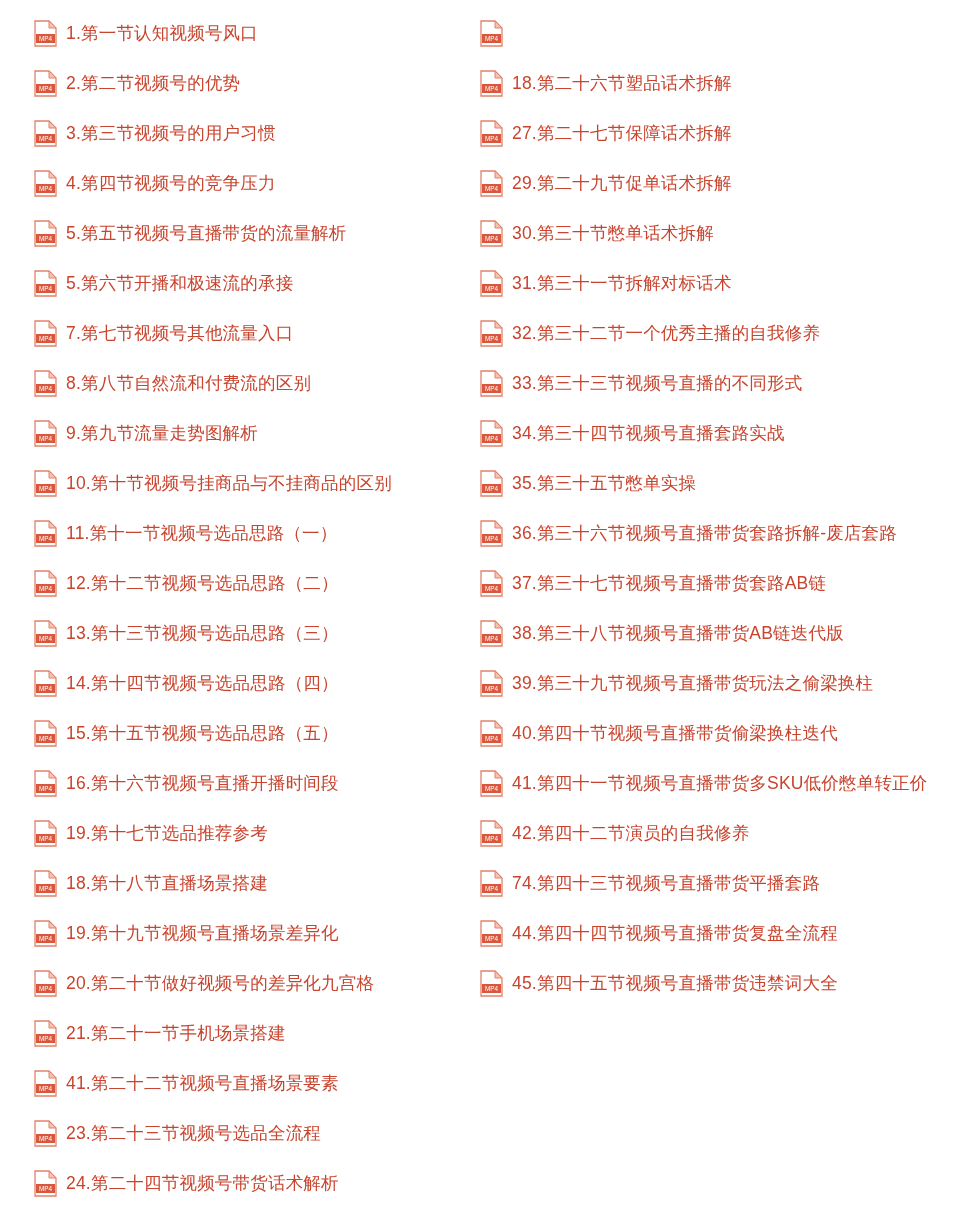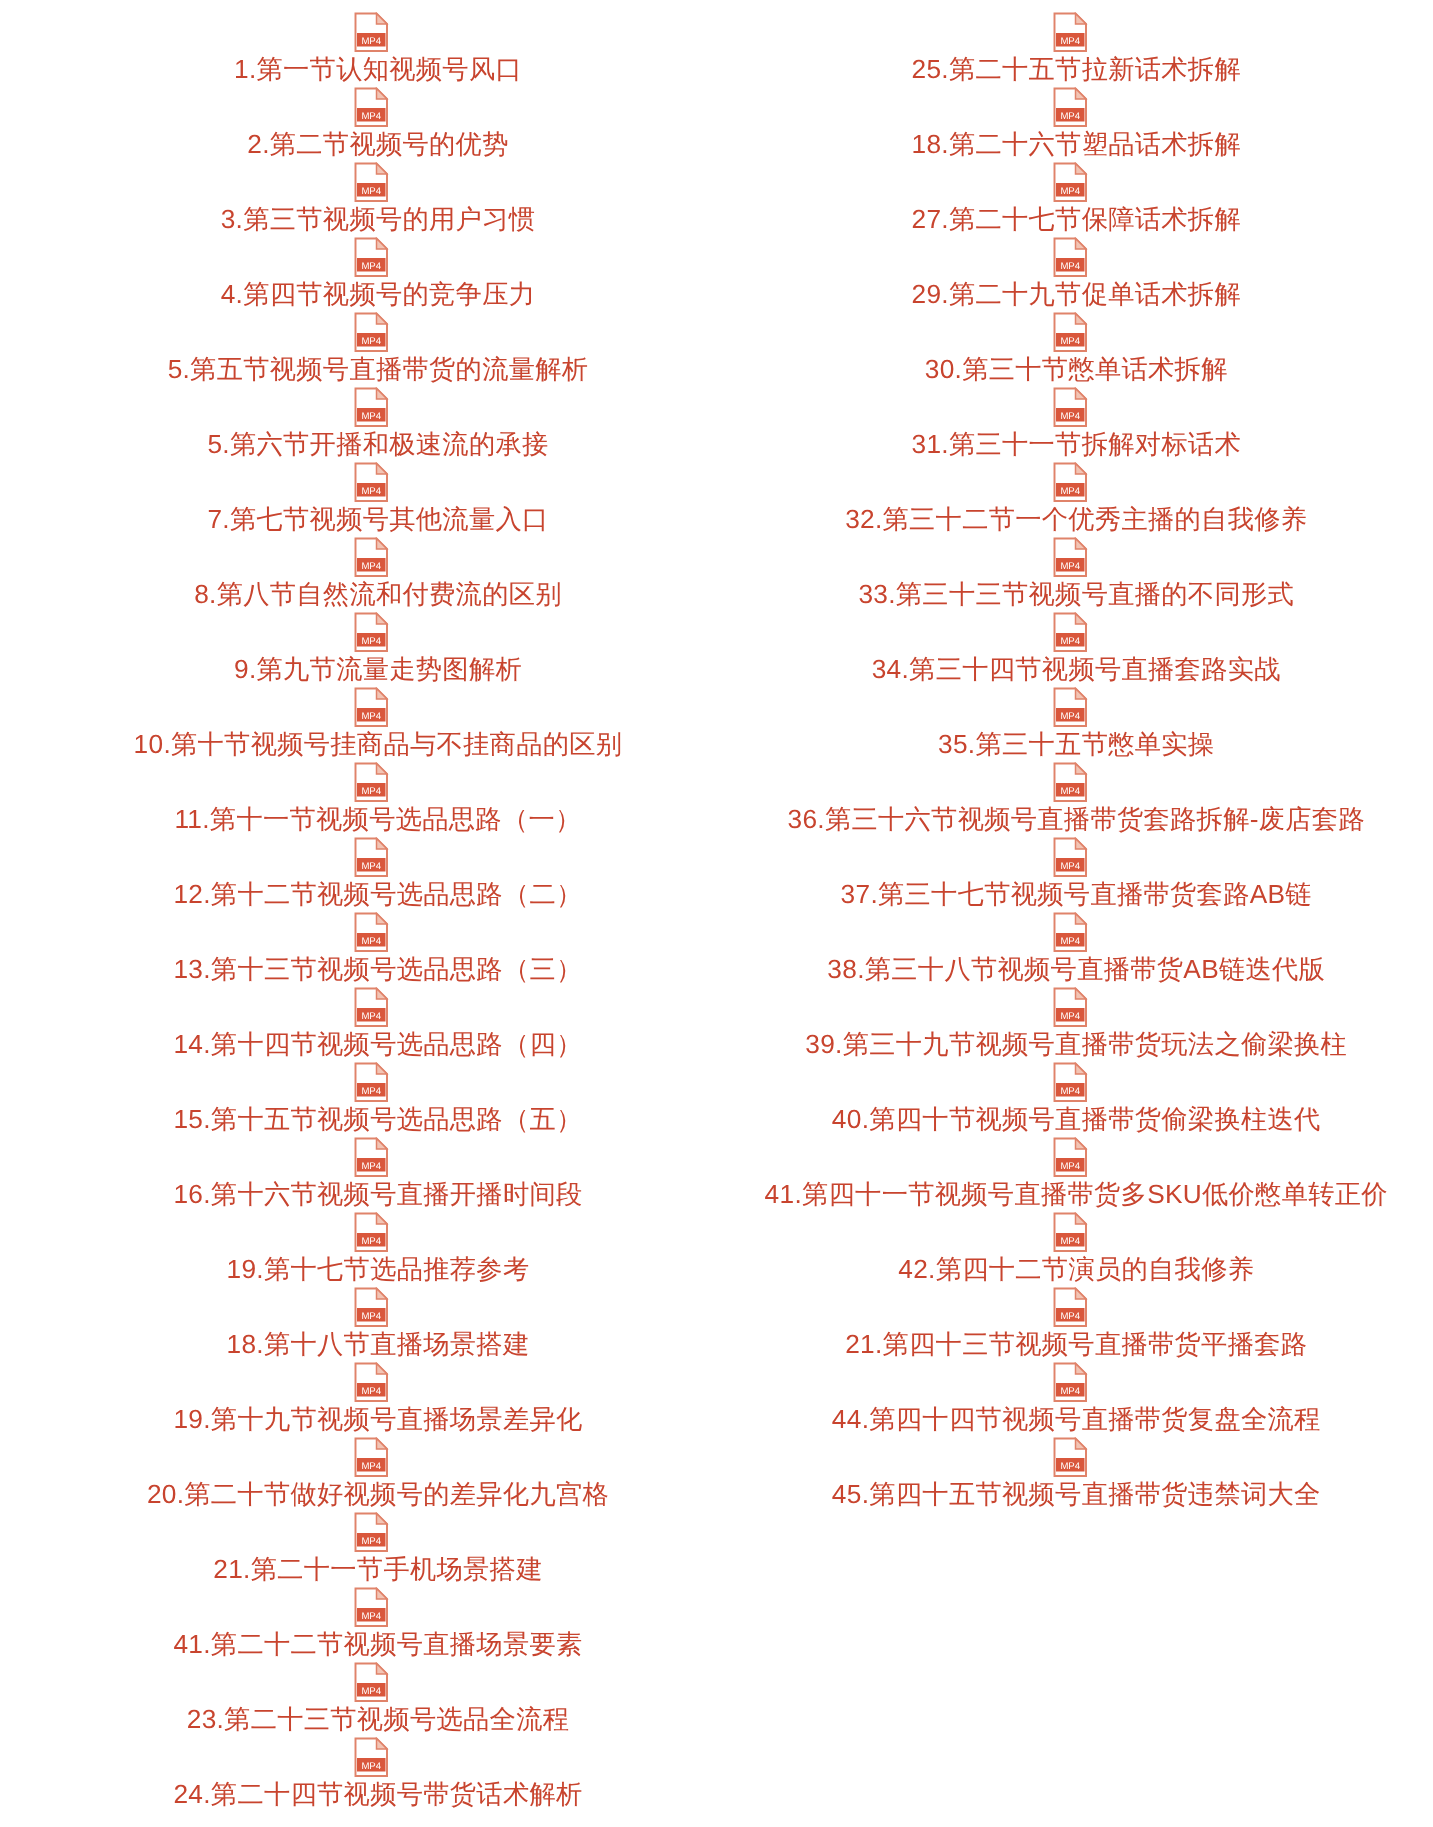--- a/index.html
+++ b/index.html
@@ -33,21 +33,21 @@
   .col-left {
     width: 470px;
     padding-left: 34px;
   }
   .col-right {
     width: 485px;
     padding-left: 10px;
   }
   .file-row {
     display: flex;
-    flex-direction: column;
+    flex-direction: row;
     align-items: center;
     height: 50px;
     min-height: 50px;
   }
   .file-icon {
     position: relative;
     width: 23px;
     height: 27px;
     margin-right: 9px;
     flex: 0 0 auto;
@@ -362,21 +362,20 @@
 
       <div class="file-row">
         <span class="file-icon">
           <svg width="23" height="27" viewBox="0 0 23 27">
               <path d="M1 1 H15 L22 8 V26 H1 Z" fill="#ffffff" stroke="#e0836a" stroke-width="1.3"></path>
               <path d="M15 1 V8 H22 Z" fill="#f2c4b4" stroke="#e0836a" stroke-width="1"></path>
               <rect x="2" y="14" width="19" height="9" fill="#d9573c"></rect>
               <text x="11.5" y="21" font-family="Liberation Sans, sans-serif" font-size="6.4" fill="#ffffff" text-anchor="middle">MP4</text>
             </svg>
         </span>
-        <span class="file-label">25.第二十五节拉新话术拆解</span>
       </div>
 
       <div class="file-row">
         <span class="file-icon">
           <svg width="23" height="27" viewBox="0 0 23 27">
               <path d="M1 1 H15 L22 8 V26 H1 Z" fill="#ffffff" stroke="#e0836a" stroke-width="1.3"></path>
               <path d="M15 1 V8 H22 Z" fill="#f2c4b4" stroke="#e0836a" stroke-width="1"></path>
               <rect x="2" y="14" width="19" height="9" fill="#d9573c"></rect>
               <text x="11.5" y="21" font-family="Liberation Sans, sans-serif" font-size="6.4" fill="#ffffff" text-anchor="middle">MP4</text>
             </svg>
@@ -567,21 +566,21 @@
 
       <div class="file-row">
         <span class="file-icon">
           <svg width="23" height="27" viewBox="0 0 23 27">
               <path d="M1 1 H15 L22 8 V26 H1 Z" fill="#ffffff" stroke="#e0836a" stroke-width="1.3"></path>
               <path d="M15 1 V8 H22 Z" fill="#f2c4b4" stroke="#e0836a" stroke-width="1"></path>
               <rect x="2" y="14" width="19" height="9" fill="#d9573c"></rect>
               <text x="11.5" y="21" font-family="Liberation Sans, sans-serif" font-size="6.4" fill="#ffffff" text-anchor="middle">MP4</text>
             </svg>
         </span>
-        <span class="file-label">21.第四十三节视频号直播带货平播套路</span>
+        <span class="file-label">74.第四十三节视频号直播带货平播套路</span>
       </div>
 
       <div class="file-row">
         <span class="file-icon">
           <svg width="23" height="27" viewBox="0 0 23 27">
               <path d="M1 1 H15 L22 8 V26 H1 Z" fill="#ffffff" stroke="#e0836a" stroke-width="1.3"></path>
               <path d="M15 1 V8 H22 Z" fill="#f2c4b4" stroke="#e0836a" stroke-width="1"></path>
               <rect x="2" y="14" width="19" height="9" fill="#d9573c"></rect>
               <text x="11.5" y="21" font-family="Liberation Sans, sans-serif" font-size="6.4" fill="#ffffff" text-anchor="middle">MP4</text>
             </svg>

